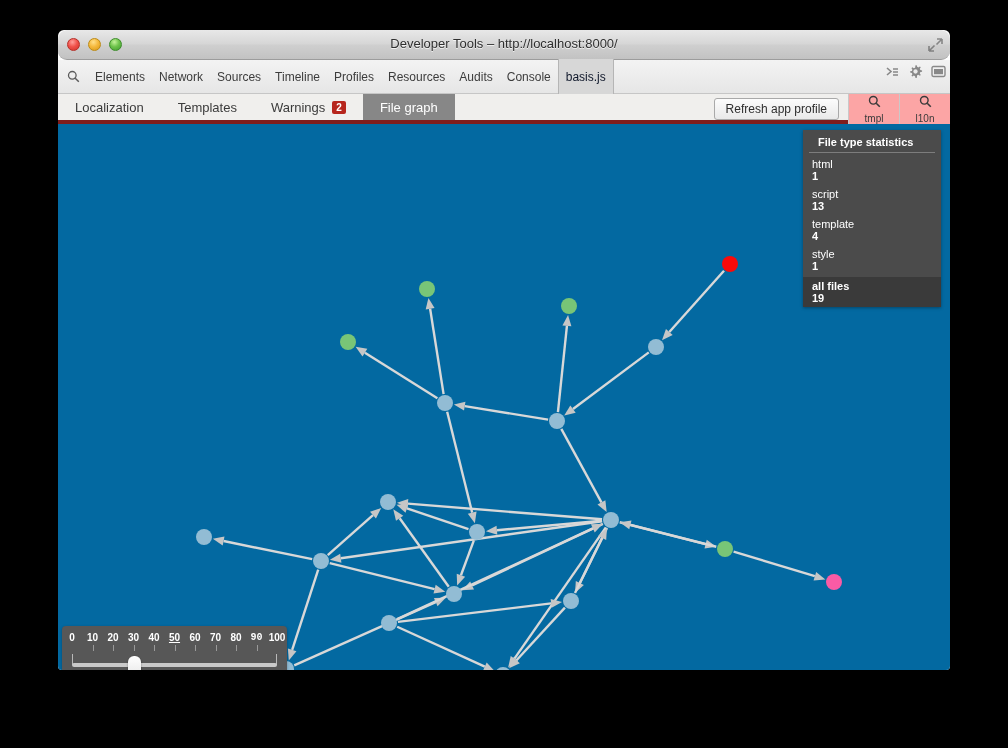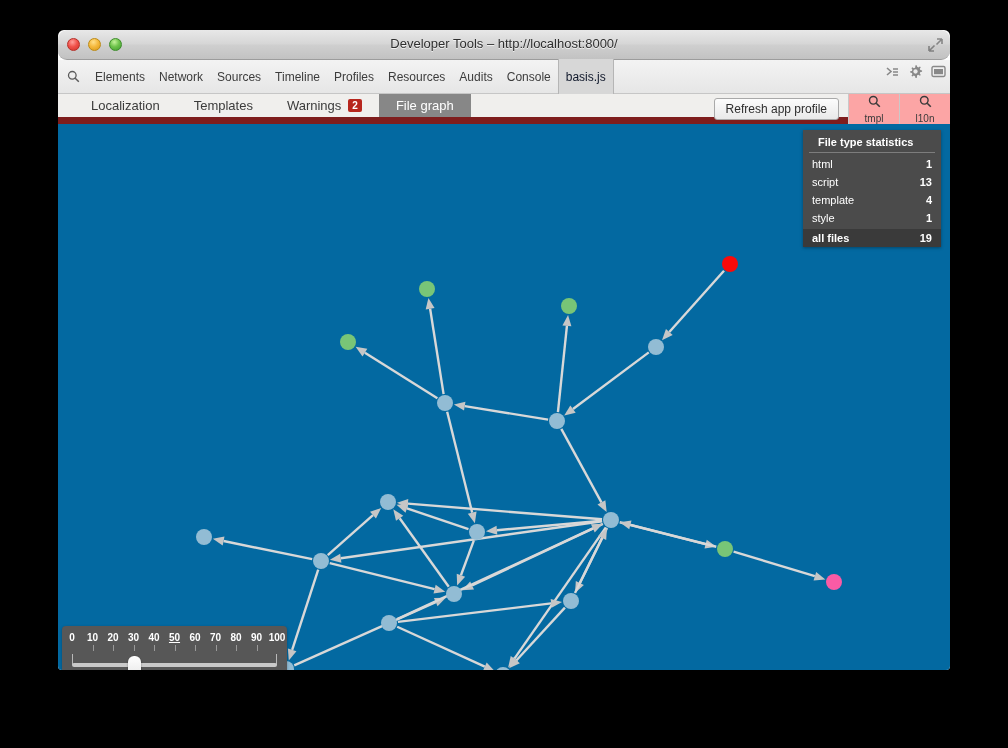--- a/index.html
+++ b/index.html
@@ -120,25 +120,24 @@
     align-items: center;
     gap: 8px;
   }
   .dt-icon { opacity: 0.62; display: flex; align-items: center; }
 
   
   .tabbar {
     position: relative;
     height: 30px;
     background: #f0efed;
-    border-bottom: 7px solid #7f1d1d;
+    border-bottom: 4px solid #7f1d1d;
     display: flex;
     align-items: stretch;
     box-sizing: border-box;
-    padding-left: 16px;
   }
   .tab {
     display: flex;
     align-items: center;
     gap: 7px;
     padding: 0 17px;
     font-size: 13px;
     color: #3b3b3b;
     cursor: default;
   }
@@ -210,20 +209,21 @@
   .stats-title {
     font-weight: bold;
     padding: 1px 9px 4px 9px;
     border-bottom: 1px solid #7d7d7d;
     margin: 0 6px 2px 6px;
   }
   .stats-row {
     display: flex;
     justify-content: space-between;
     padding: 3px 9px;
+    flex-direction: column;
   }
   .stats-row.total { background: #3a3a3a; font-weight: bold; margin-top: 2px; }
   .stats-row .name { }
   .stats-row .val  { font-weight: bold; }
 
   
   .slider-box {
     position: absolute;
     left: 4px;
     bottom: 3px;
@@ -504,21 +504,21 @@
             <div class="tk" style="left: 40%;">40</div>
             <div class="tkline" style="left: 40%;"></div>
             <div class="tk" style="left: 50%; text-decoration: underline;">50</div>
             <div class="tkline" style="left: 50%;"></div>
             <div class="tk" style="left: 60%;">60</div>
             <div class="tkline" style="left: 60%;"></div>
             <div class="tk" style="left: 70%;">70</div>
             <div class="tkline" style="left: 70%;"></div>
             <div class="tk" style="left: 80%;">80</div>
             <div class="tkline" style="left: 80%;"></div>
-            <div class="tk" style="left: 90%;">90</div>
+            <div class="tk" style="left: 90%; font-family: Liberation Mono, monospace;">90</div>
             <div class="tkline" style="left: 90%;"></div>
             <div class="tk" style="left: 100%;">100</div>
           </div>
         <div class="slider-track-wrap">
           <div class="slider-endcap" style="left:0"></div>
           <div class="slider-endcap" style="right:0"></div>
           <div class="slider-track"></div>
           <div class="slider-handle" id="slider-handle" style="left: 30%;"></div>
         </div>
       </div>

